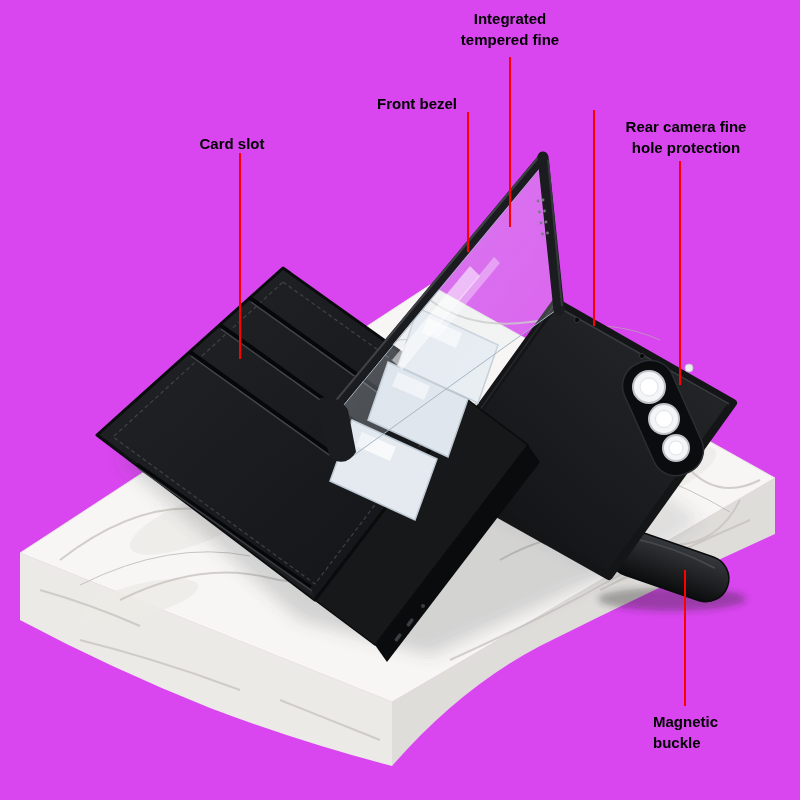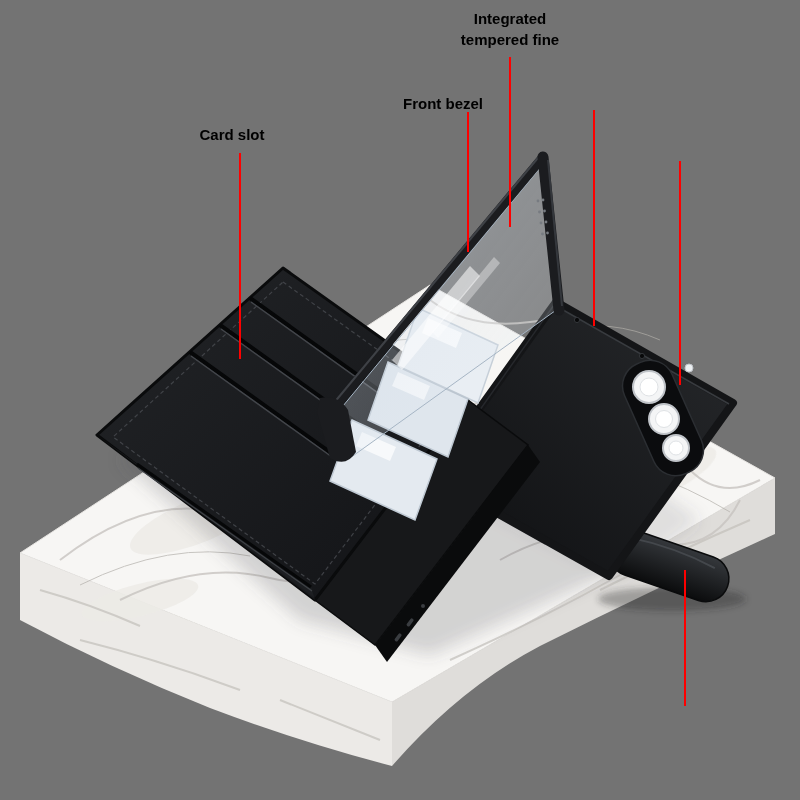--- a/index.html
+++ b/index.html
@@ -1,17 +1,17 @@
 <!DOCTYPE html>
 <html><head>
 <meta charset="utf-8">
 <style>
   html,body{margin:0;padding:0;background:#ffffff;}
   .stage{
-    position:relative;width:800px;height:800px;background:#737373;overflow:hidden;
+    position:relative;width:800px;height:800px;background:#d946ef;overflow:hidden;
     font-family:"Liberation Sans",sans-serif;
   }
   .stage svg{position:absolute;left:0;top:0;}
   .ann-label{
     position:absolute;font-size:15px;font-weight:700;color:#000;
     line-height:21px;text-align:center;white-space:nowrap;z-index:5;
   }
   .ann-label.centered{transform:translateX(-50%);}
   .ann-label.left{text-align:left;}
   .ann-label span{display:block;}
@@ -181,29 +181,37 @@
       <path d="M320,398 Q338,394 348,410 L356,452 Q346,468 330,458 L317,412 Z" fill="#1b1c1f"></path>
     </g>
   </svg>
 
   <div class="ann-label centered" style="left:510px;top:8px">
     <span>Integrated</span>
     <span>tempered fine</span>
   </div>
   <div class="ann-line" style="left:509px;top:57px;height:170px"></div>
 
-  <div class="ann-label centered" style="left:443px;top:93px">
+  <div class="ann-label centered" style="left:417px;top:93px">
     <span>Front bezel</span>
   </div>
   <div class="ann-line" style="left:467px;top:112px;height:140px"></div>
 
   <div class="ann-line" style="left:593px;top:110px;height:216px"></div>
 
+  <div class="ann-label centered" style="left:686px;top:116px">
+    <span>Rear camera fine</span>
+    <span>hole protection</span>
+  </div>
   <div class="ann-line" style="left:679px;top:161px;height:224px"></div>
 
-  <div class="ann-label centered" style="left:232px;top:124px">
+  <div class="ann-label centered" style="left:232px;top:133px">
     <span>Card slot</span>
   </div>
   <div class="ann-line" style="left:239px;top:153px;height:206px"></div>
 
   <div class="ann-line" style="left:684px;top:570px;height:136px"></div>
+  <div class="ann-label left" style="left:653px;top:711px">
+    <span>Magnetic</span>
+    <span>buckle</span>
+  </div>
 
 </div>
 
 </body></html>

